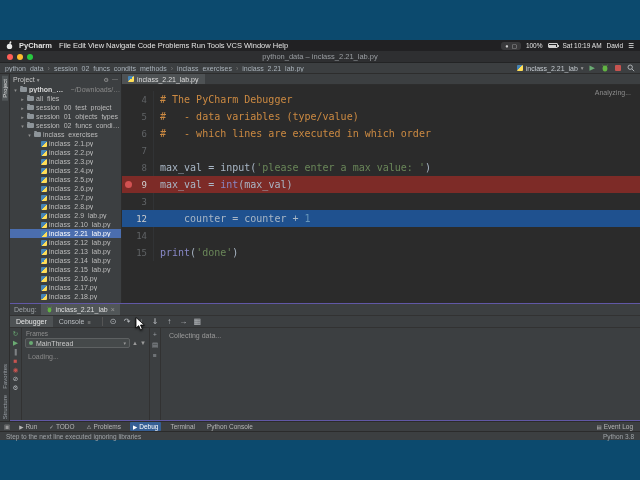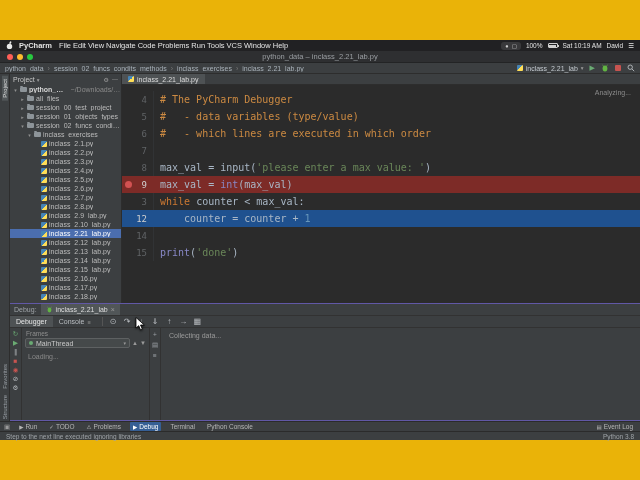--- a/index.html
+++ b/index.html
@@ -1,17 +1,17 @@
 <!DOCTYPE html>
 <html style="--selection: #4b6eaf; --execline: #1f518f; --bpline: #7d2b27; --bpdot: #d25252; --toolactive: #365f94; --accent: #6158a6;"><head>
 <meta charset="utf-8">
 <style>
   *{margin:0;padding:0;box-sizing:border-box}
   html,body{width:640px;height:480px;background:#000;overflow:hidden}
-  .stage{position:relative;width:640px;height:480px;background:#eab308;font-family:"Liberation Sans",sans-serif}
+  .stage{position:relative;width:640px;height:480px;background:#0c4a6e;font-family:"Liberation Sans",sans-serif}
   .screen{position:absolute;left:0;top:40px;width:640px;height:400px;display:flex;flex-direction:column;background:#2b2b2b;color:#bbb}
 
   
   .menubar{height:11px;flex:none;background:#212123;display:flex;align-items:center;padding:0 6px;gap:6px;color:#e3e3e3;font-size:7.5px;white-space:nowrap}
   .mb-app{font-weight:bold}
   .mb-item{padding:0 1px}
   .mb-right{margin-left:auto;display:flex;align-items:center;gap:5px;font-size:6.5px;color:#e3e3e3}
   .pill{display:flex;align-items:center;gap:3px;background:#39393b;border-radius:3px;height:8px;padding:0 4px;font-size:5.5px;color:#cfcfcf}
   .battery{width:10px;height:5px;border:1px solid #cfcfcf;border-radius:1px;position:relative}
   .battery::before{content:"";position:absolute;left:.5px;top:.5px;bottom:.5px;width:7px;background:#cfcfcf}
@@ -370,21 +370,20 @@
                   <div class="cline">
                     <span class="gut">8</span>
                     <span class="ctext"><span class="c-plain">max_val = input(</span><span class="c-string">'please enter a max value: '</span><span class="c-plain">)</span></span>
                   </div>
                   <div class="cline hl-breakpoint">
                     <span class="gut">9<span class="bp"></span></span>
                     <span class="ctext"><span class="c-plain">max_val = </span><span class="c-builtin">int</span><span class="c-plain">(max_val)</span></span>
                   </div>
                   <div class="cline">
                     <span class="gut">3</span>
-                    <span class="ctext"><span class="c-keyword">while</span><span class="c-plain"> counter &lt; max_val:</span></span>
                   </div>
                   <div class="cline hl-current">
                     <span class="gut">12</span>
                     <span class="ctext"><span class="c-plain">    counter = counter + </span><span class="c-number">1</span></span>
                   </div>
                   <div class="cline">
                     <span class="gut">14</span>
                     <span class="ctext"></span>
                   </div>
                   <div class="cline">

